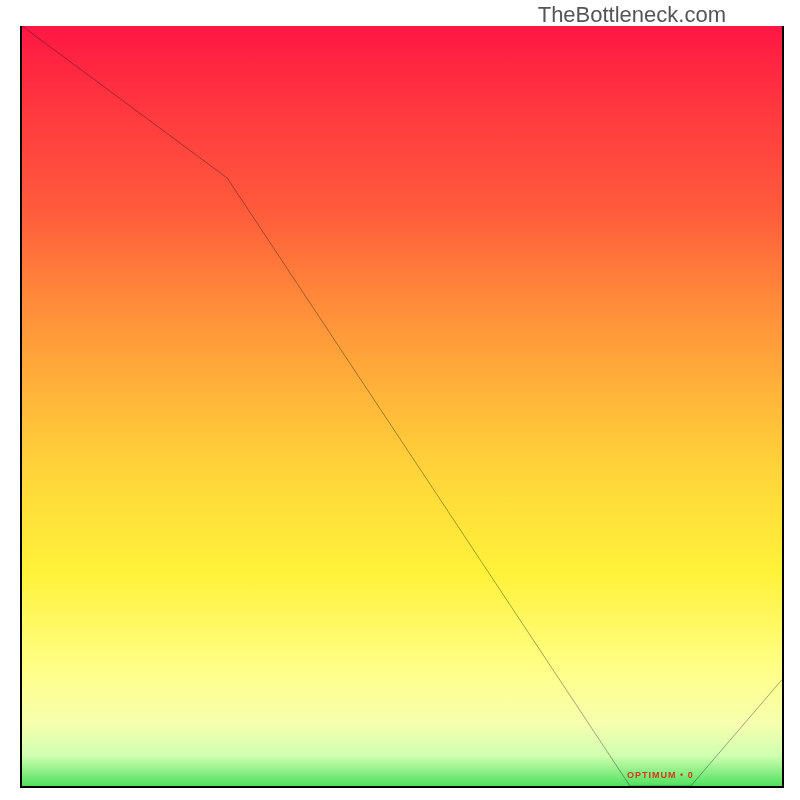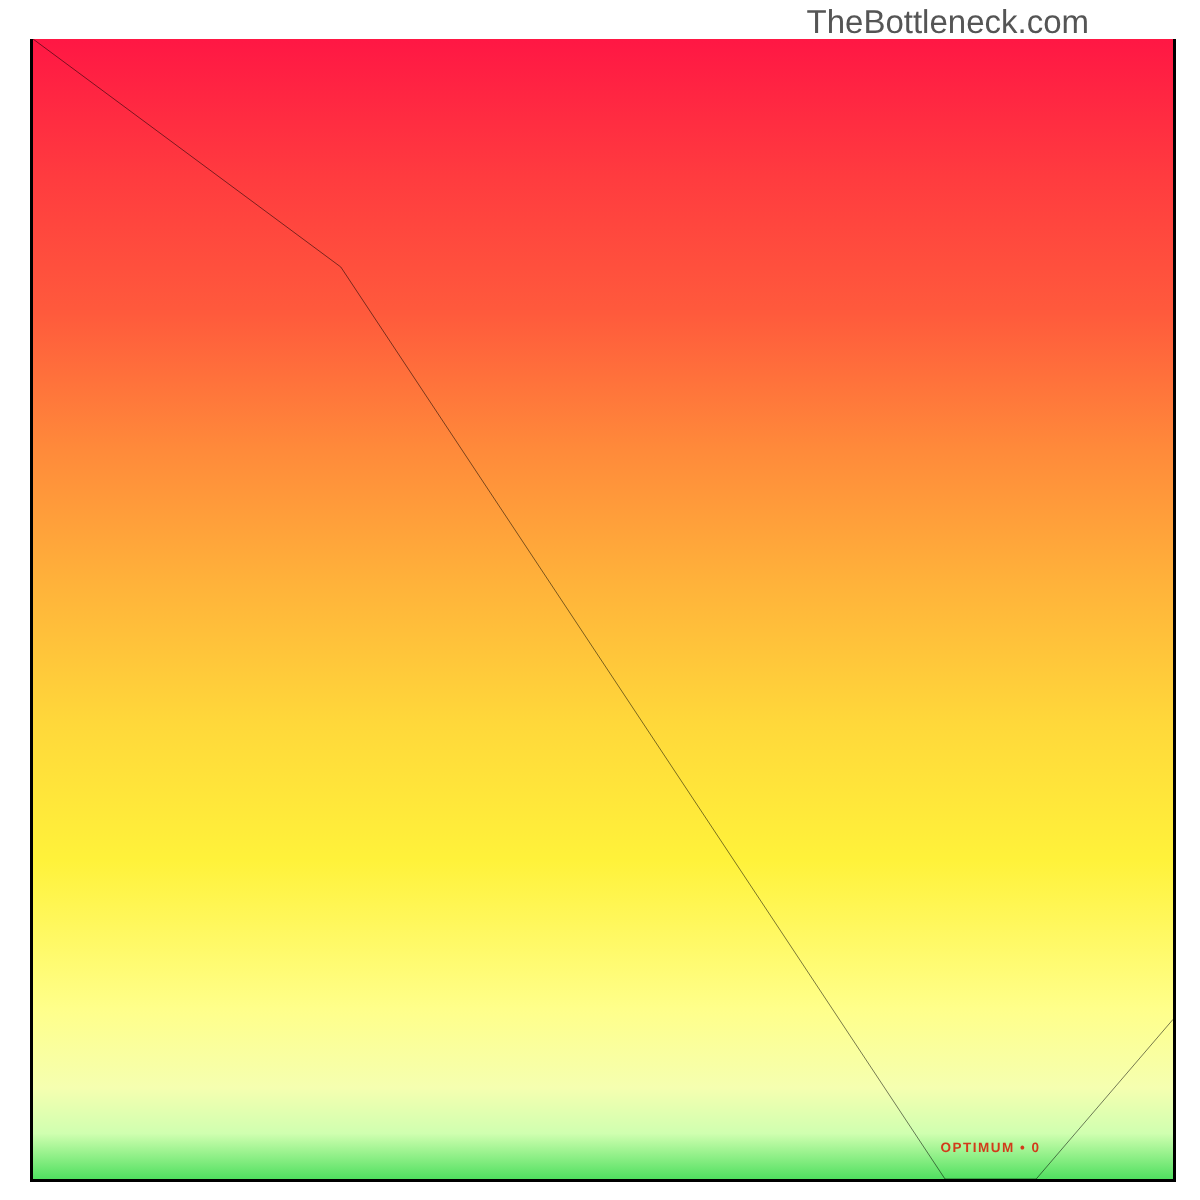--- a/index.html
+++ b/index.html
@@ -50,21 +50,21 @@
   .plot-svg {
     position: absolute;
     left: 0;
     top: 0;
     width: 100%;
     height: 100%;
   }
   .series-label {
     position: absolute;
     left: 75%;
-    bottom: 16px;
+    bottom: 6px;
     transform: translateX(-50%);
     font-size: 9px;
     font-weight: bold;
     letter-spacing: 1px;
     color: #d23a1a;
     white-space: nowrap;
   }
 </style>
 </head>
 <body>

